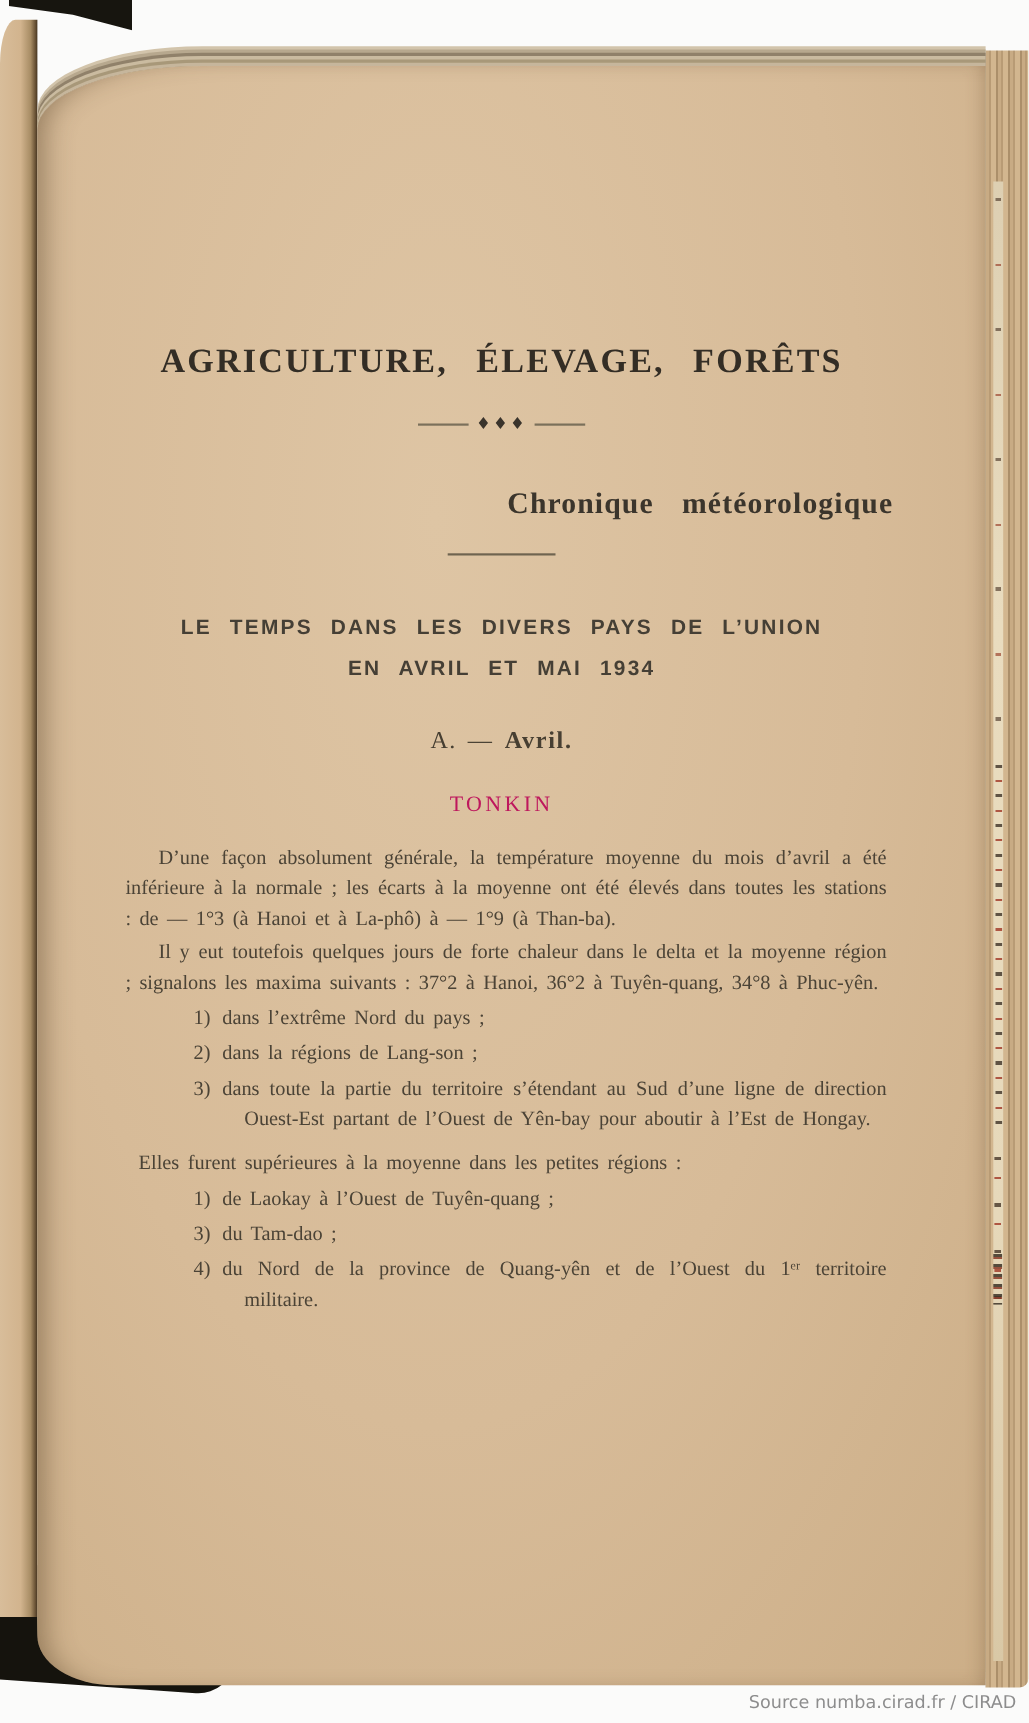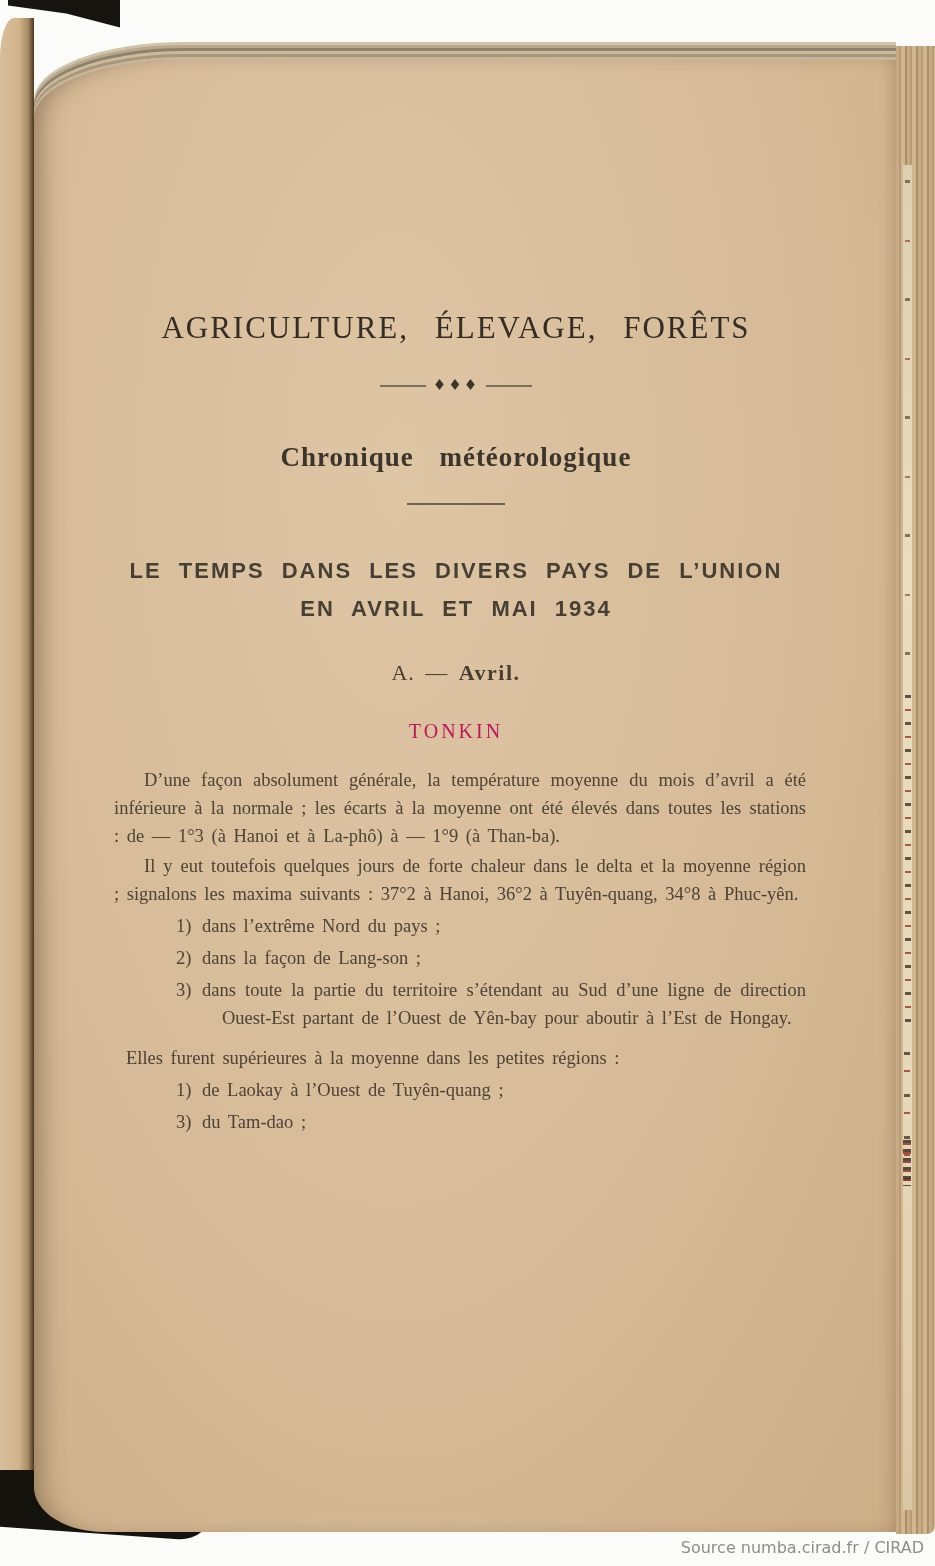--- a/index.html
+++ b/index.html
@@ -50,33 +50,33 @@
   .marks-b{left:905px;top:180px;width:5px;height:480px;opacity:.7;
     background:repeating-linear-gradient(180deg,#5a4636 0 3px,transparent 3px 60px,#9c4630 60px 62px,transparent 62px 118px);}
   .marks-c{left:904px;top:1030px;width:6px;height:160px;
     background:repeating-linear-gradient(180deg,transparent 0 22px,#4a3a2c 22px 25px,transparent 25px 40px,#a23a28 40px 42px);}
   .marks-d{left:903px;top:1140px;width:8px;height:46px;opacity:.85;
     background:repeating-linear-gradient(180deg,#3c3226 0 3px,#8a3a28 3px 5px,transparent 5px 9px);}
   
   .text-col{position:absolute;left:100px;top:0;width:712px;z-index:6;color:#4b4336;}
   .centered{position:absolute;left:0;right:0;text-align:center;}
   .section-title{
-    top:310px;font-weight:400;font-size:31px;letter-spacing:2px;word-spacing:16px;
+    top:310px;font-weight:700;font-size:31px;letter-spacing:2px;word-spacing:16px;
     color:#332d25;white-space:nowrap;text-align:center;
   }
   .ornament-row{position:absolute;top:378px;left:0;right:0;display:flex;align-items:center;justify-content:center;gap:7px;}
   .ornament-row .line{width:46px;height:2px;background:#5a5443;opacity:.75;}
   .diamonds{font-size:15px;letter-spacing:2px;color:#3a342c;line-height:1;font-family:"DejaVu Sans",sans-serif;}
   .chapter-title{
-    top:442px;font-weight:700;font-size:27px;letter-spacing:1px;word-spacing:18px;color:#3b352c;
+    top:442px;font-weight:700;font-size:27px;letter-spacing:1px;word-spacing:18px;color:#3b352c;text-align:right;
   }
   .chapter-rule{position:absolute;top:503px;left:50%;transform:translateX(-50%);width:98px;height:2px;background:#6f6450;}
   .article-title{
     top:552px;font-family:"Liberation Sans","DejaVu Sans",sans-serif;font-weight:700;
-    font-size:22px;line-height:38px;letter-spacing:2px;word-spacing:9px;color:#453f35;
+    font-size:19px;line-height:38px;letter-spacing:2px;word-spacing:9px;color:#453f35;
   }
   .subsection{top:660px;font-size:22px;color:#473f32;letter-spacing:1px;word-spacing:4px;}
   .subsection .bold{font-weight:700;letter-spacing:1.5px;}
   .region-heading{top:720px;font-size:20px;letter-spacing:3px;color:#be185d;}
   .body-text{
     position:absolute;top:764px;left:14px;width:692px;
     font-size:18.5px;line-height:28px;text-align:justify;word-spacing:3px;color:#4b4336;
   }
   .body-text p{margin:2px 0 0 0;text-indent:30px;font-family:Liberation Serif, serif;}
   .intro{margin-top:17px;text-indent:12px;}
@@ -127,27 +127,28 @@
 
     <div class="centered region-heading">TONKIN</div>
 
     <div class="body-text">
       <p>D’une façon absolument générale, la température moyenne du mois d’avril a été inférieure à la normale ; les écarts à la moyenne ont été élevés dans toutes les stations : de — 1°3 (à Hanoi et à La-phô) à — 1°9 (à Than-ba).</p>
       <p>Il y eut toutefois quelques jours de forte chaleur dans le delta et la moyenne région ; signalons les maxima suivants : 37°2 à Hanoi, 36°2 à Tuyên-quang, 34°8 à Phuc-yên.</p>
 
 
       <div class="list">
           <div class="list-item"><span class="marker">1)</span><span>dans l’extrême Nord du pays ;</span></div>
-          <div class="list-item"><span class="marker">2)</span><span>dans la façon de Lang-son ;</span></div>
+          <div class="list-item"><span class="marker">2)</span><span>dans la régions de Lang-son ;</span></div>
           <div class="list-item"><span class="marker">3)</span><span>dans toute la partie du territoire s’étendant au Sud d’une ligne de direction Ouest-Est partant de l’Ouest de Yên-bay pour aboutir à l’Est de Hongay.</span></div>
         </div>
 
       <div class="intro2">Elles furent supérieures à la moyenne dans les petites régions :</div>
 
       <div class="list">
           <div class="list-item"><span class="marker">1)</span><span>de Laokay à l’Ouest de Tuyên-quang ;</span></div>
           <div class="list-item"><span class="marker">3)</span><span>du Tam-dao ;</span></div>
+          <div class="list-item"><span class="marker">4)</span><span>du Nord de la province de Quang-yên et de l’Ouest du 1ᵉʳ territoire militaire.</span></div>
         </div>
     </div>
   </div>
 
   <div class="credit">Source numba.cirad.fr / CIRAD</div>
 </div>
 
 </body></html>

